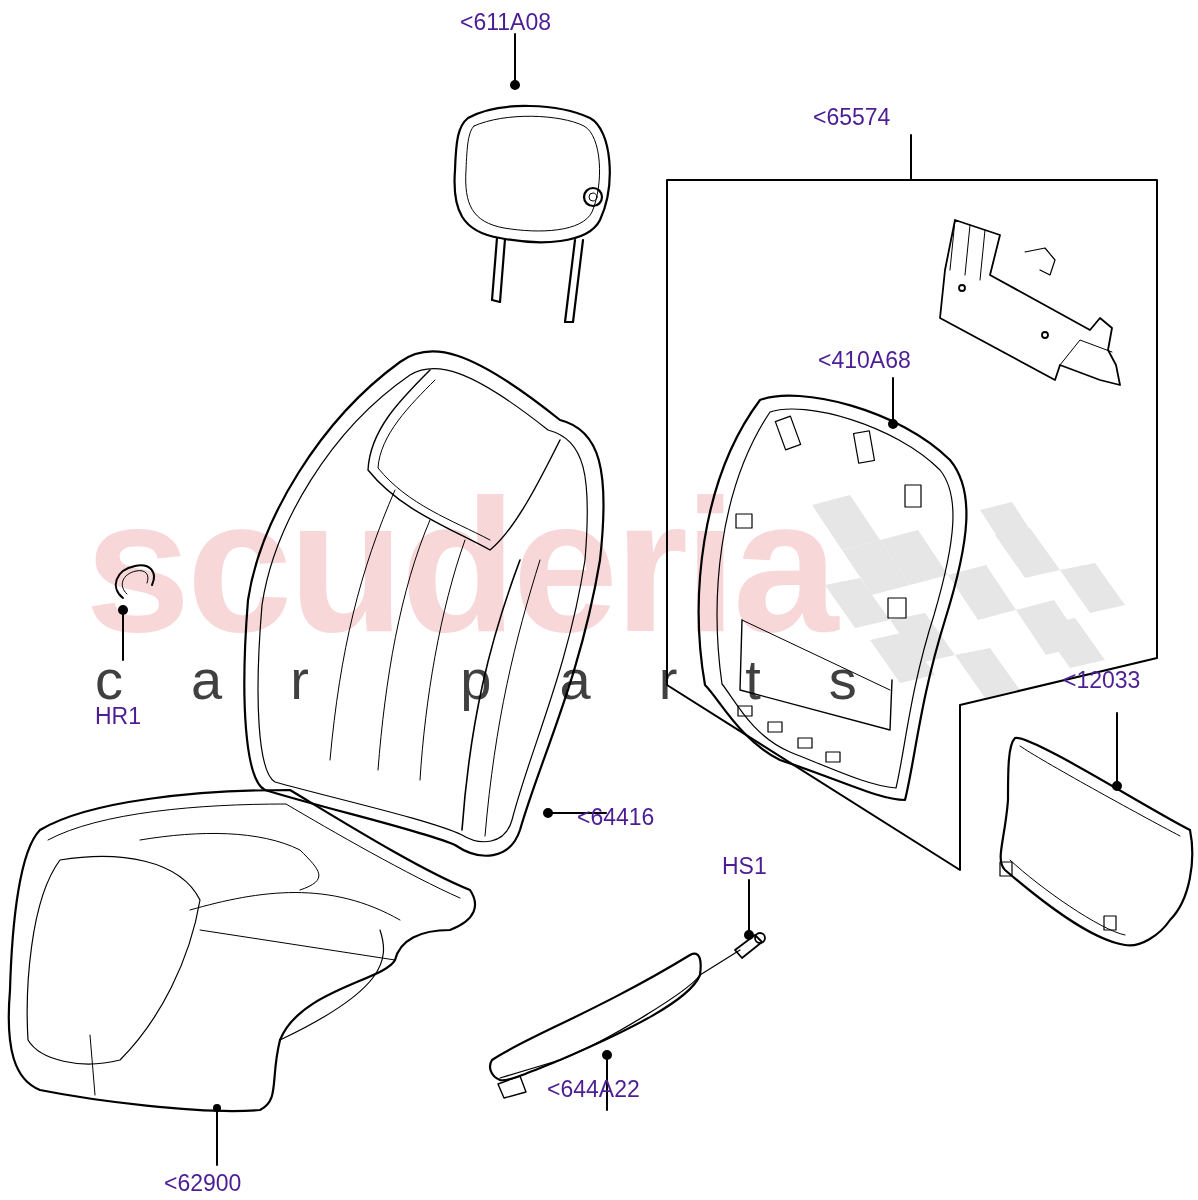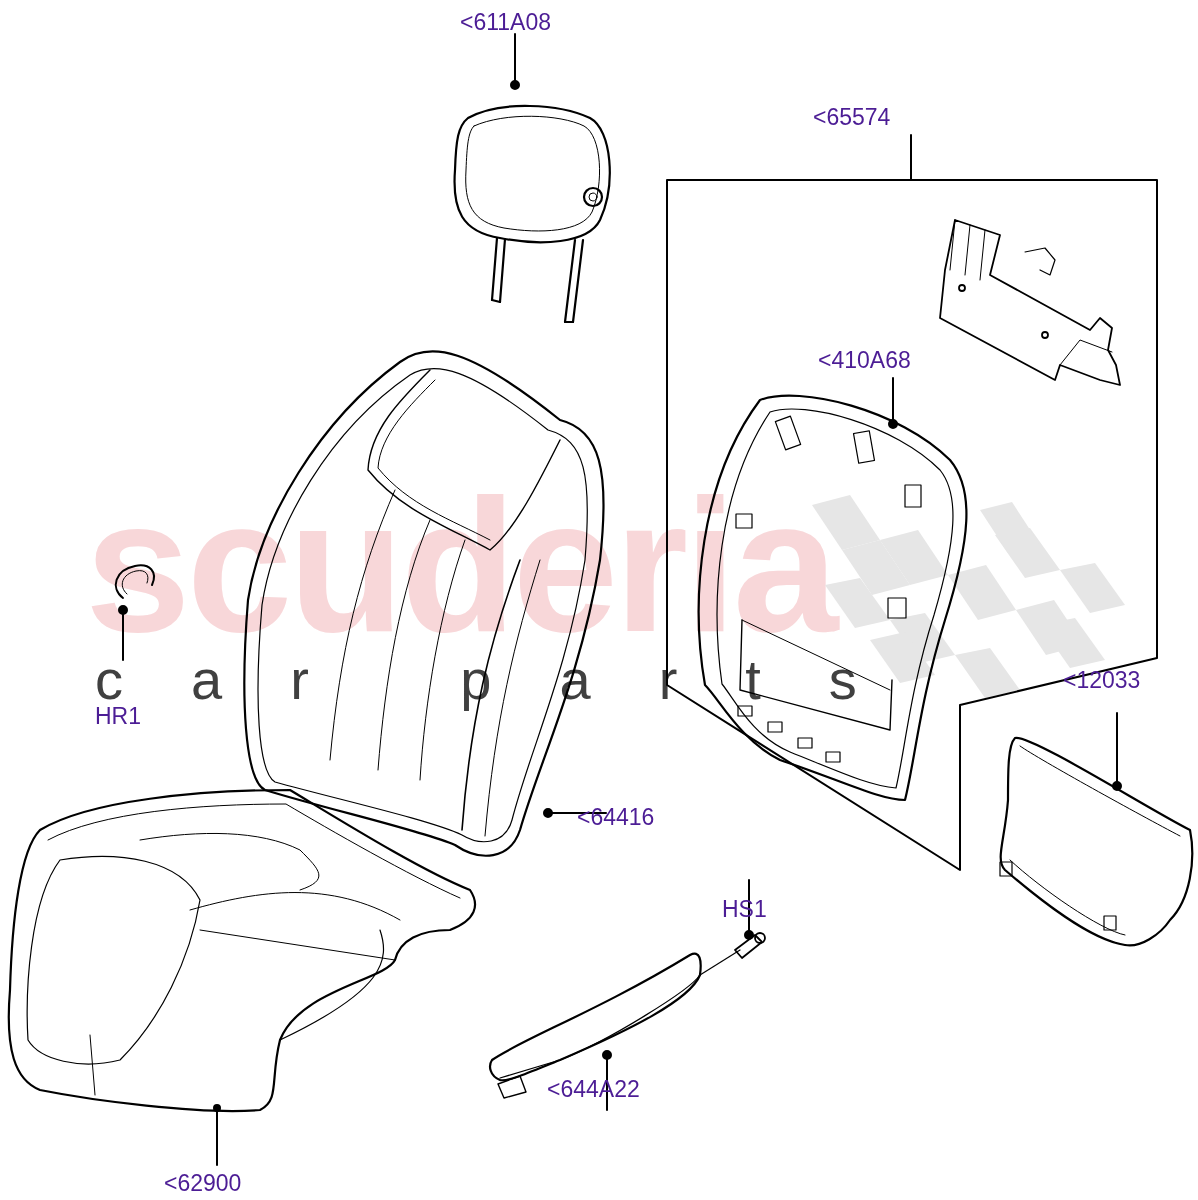--- a/index.html
+++ b/index.html
@@ -147,16 +147,16 @@
         <circle cx="217" cy="1108" r="3"></circle>
     </g>
   </svg>
 
   <div class="callout" style="left:460px;top:9px">&lt;611A08</div>
   <div class="callout" style="left:813px;top:104px">&lt;65574</div>
   <div class="callout" style="left:818px;top:347px">&lt;410A68</div>
   <div class="callout" style="left:95px;top:703px">HR1</div>
   <div class="callout" style="left:1063px;top:667px">&lt;12033</div>
   <div class="callout" style="left:577px;top:804px">&lt;64416</div>
-  <div class="callout" style="left:722px;top:896px">HS1</div>
+  <div class="callout" style="left:722px;top:853px">HS1</div>
   <div class="callout" style="left:547px;top:1076px">&lt;644A22</div>
   <div class="callout" style="left:164px;top:1170px">&lt;62900</div>
 </div>
 
 </body></html>

